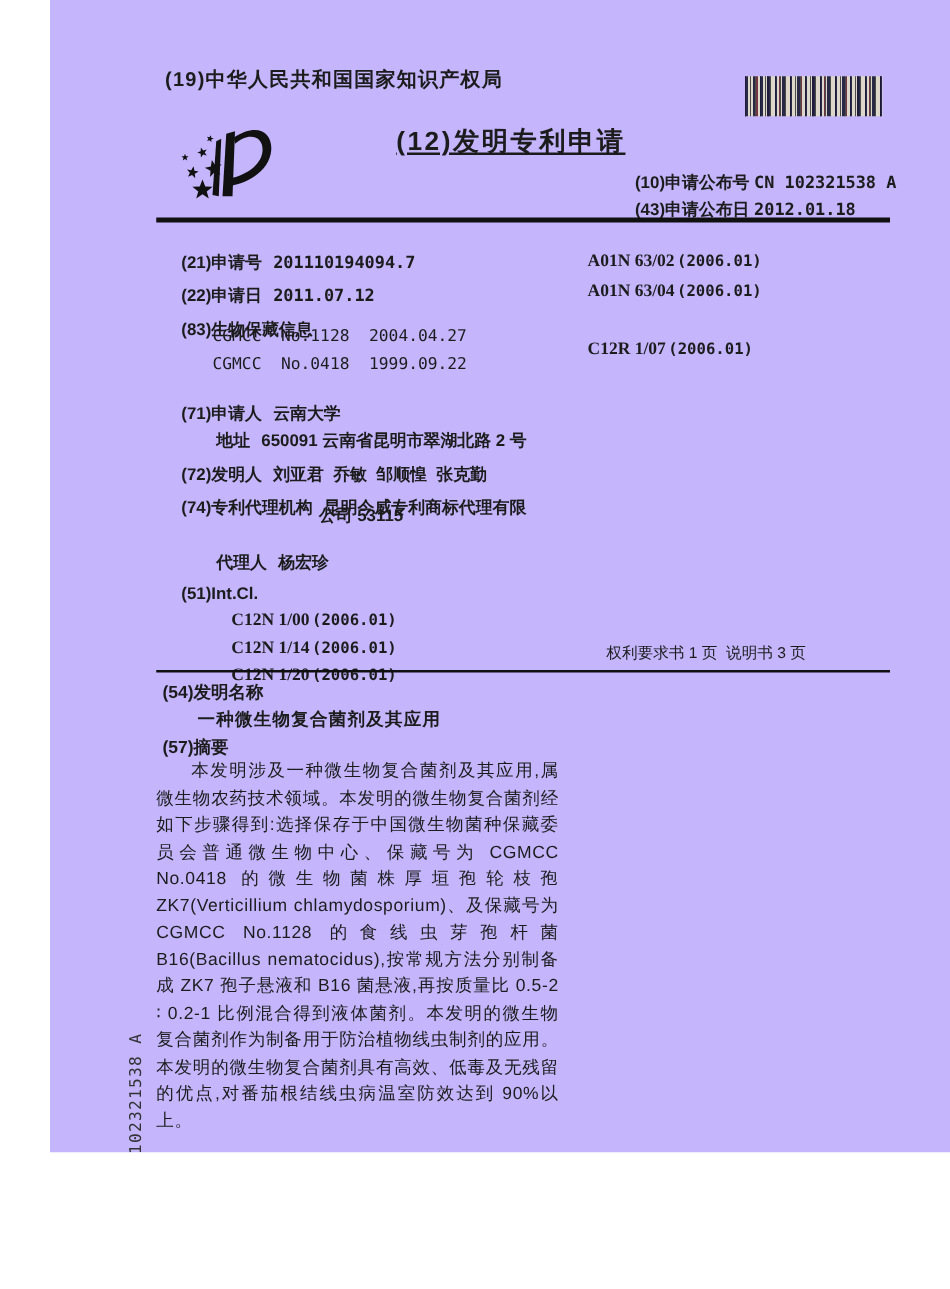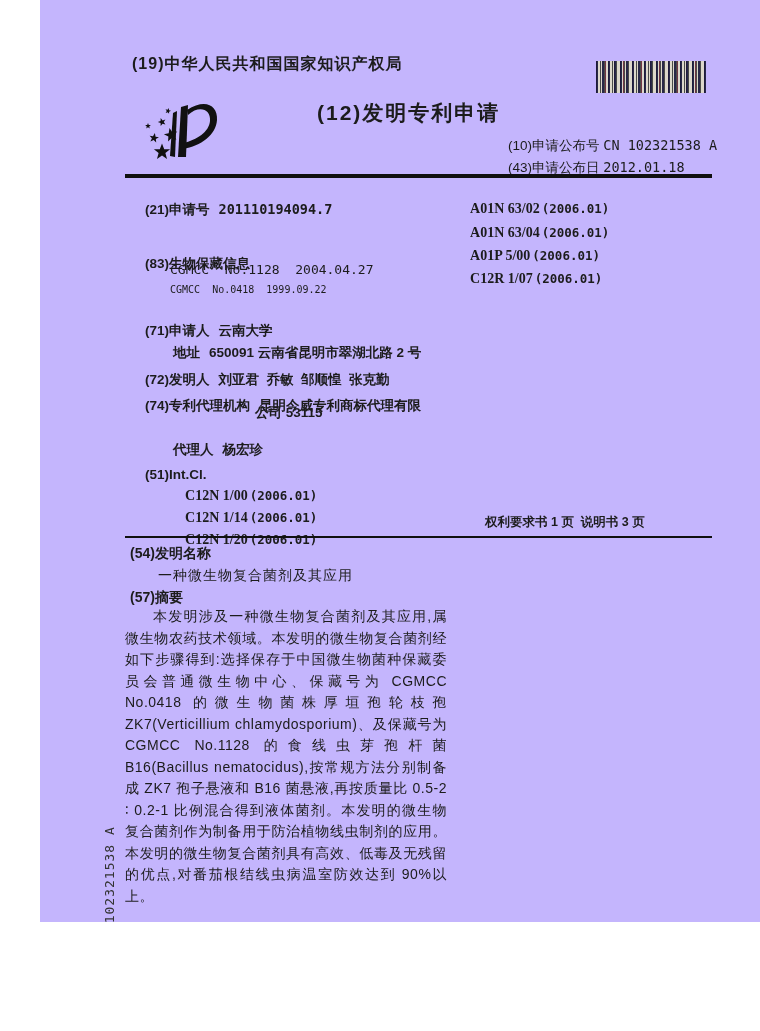--- a/index.html
+++ b/index.html
@@ -20,42 +20,42 @@
   .barcode{
     left:556px;top:61px;width:110px;height:32px;
     background:
       repeating-linear-gradient(90deg, rgba(25,25,60,0.92) 0 2px, transparent 2px 6px),
       repeating-linear-gradient(90deg, rgba(95,25,45,0.85) 0 1px, transparent 1px 9px),
       repeating-linear-gradient(90deg, #4a4a48 0 1px, #dcd7ca 1px 4px);
   }
   .logo{left:95px;top:95px;width:96px;height:76px;}
   .doc-type{
     left:277px;top:99px;
-    font-size:21px;font-weight:700;letter-spacing:2px;
+    font-size:21px;font-weight:700;letter-spacing:2px;text-decoration:underline;
   }
-  .pub-line{font-size:13.5px;font-weight:400;white-space:pre;}
+  .pub-line{font-size:13.5px;font-weight:700;white-space:pre;}
   .pub-no{left:468px;top:137px;}
   .pub-date{left:468px;top:159px;}
   .mono{font-family:"DejaVu Sans Mono","Liberation Mono",monospace;}
   .rule-thick{left:85px;top:174px;width:587px;height:4px;background:#101010;}
   .rule-thin{left:85px;top:536px;width:587px;height:2px;background:#101010;}
   .row{position:absolute;font-size:13.5px;white-space:pre;}
   .lbl{font-weight:700;margin-right:9px;}
   .val{font-weight:600;}
   .ipc-code{
     font-family:"Liberation Serif","DejaVu Serif",serif;
     font-weight:700;font-size:14px;margin-right:2px;
   }
   .ipc-ver{
     font-family:"DejaVu Sans Mono","Liberation Mono",monospace;
     font-size:12.5px;font-weight:600;
   }
-  .pages-info{left:445px;top:514px;font-size:12.5px;font-weight:700;white-space:pre;}
+  .pages-info{left:445px;top:514px;font-size:12.5px;font-weight:400;white-space:pre;}
   .sec-label{font-weight:700;font-size:14px;}
-  .invention-title{font-weight:400;font-size:14px;letter-spacing:1px;}
+  .invention-title{font-weight:700;font-size:14px;letter-spacing:1px;}
   .abstract{
     left:85px;top:606px;width:322px;
     font-size:14px;line-height:21.5px;
     text-align:justify;text-indent:2em;
     font-weight:500;
     letter-spacing:0.5px;
   }
   .side-code{
     left:-1px;top:880px;width:142px;height:16px;
     transform:rotate(-90deg);transform-origin:center;
@@ -95,25 +95,28 @@
   <div class="abs doc-type">(12)发明专利申请</div>
 
   <div class="abs pub-line pub-no"><span>(10)申请公布号</span><span> </span><span class="mono">CN 102321538 A</span></div>
   <div class="abs pub-line pub-date"><span>(43)申请公布日</span><span> </span><span class="mono">2012.01.18</span></div>
 
   <div class="abs rule-thick"></div>
 
   <div class="row" style="left:90px;top:186px">
     <span class="lbl">(21)申请号</span><span class="val mono">201110194094.7</span>
   </div>
+  <div class="row" style="left:90px;top:213px">
+    <span class="lbl">(22)申请日</span><span class="val mono">2011.07.12</span>
+  </div>
   <div class="row" style="left:90px;top:240px">
     <span class="lbl">(83)生物保藏信息</span>
   </div>
   <div class="row mono" style="left:130px;top:262px;font-size:13px">CGMCC  No.1128  2004.04.27</div>
-  <div class="row mono" style="left:130px;top:284px;font-size:10px">CGMCC  No.0418  1999.09.22</div>
+  <div class="row mono" style="left:130px;top:284px;font-size:13px">CGMCC  No.0418  1999.09.22</div>
 
   <div class="row" style="left:90px;top:307px">
     <span class="lbl">(71)申请人</span><span class="val">云南大学</span>
   </div>
   <div class="row" style="left:118px;top:329px">
     <span class="lbl">地址</span><span class="val">650091 云南省昆明市翠湖北路 2 号</span>
   </div>
   <div class="row" style="left:90px;top:356px">
     <span class="lbl">(72)发明人</span><span class="val">刘亚君  乔敏  邹顺惶  张克勤</span>
   </div>
@@ -136,23 +139,20 @@
   <div class="row" style="left:130px;top:517px">
     <span class="ipc-code">C12N 1/20</span><span class="ipc-ver">(2006.01)</span>
   </div>
 
   <div class="row" style="left:415px;top:186px">
     <span class="ipc-code">A01N 63/02</span><span class="ipc-ver">(2006.01)</span>
   </div>
   <div class="row" style="left:415px;top:210px">
     <span class="ipc-code">A01N 63/04</span><span class="ipc-ver">(2006.01)</span>
   </div>
-  <div class="row" style="left:415px;top:233px">
-    <span class="ipc-code">A01P 5/00</span><span class="ipc-ver">(2006.01)</span>
-  </div>
   <div class="row" style="left:415px;top:256px">
     <span class="ipc-code">C12R 1/07</span><span class="ipc-ver">(2006.01)</span>
   </div>
 
   <div class="abs pages-info">权利要求书 1 页  说明书 3 页</div>
 
   <div class="abs rule-thin"></div>
 
   <div class="row sec-label" style="left:90px;top:545px">(54)发明名称</div>
   <div class="row invention-title" style="left:118px;top:567px">一种微生物复合菌剂及其应用</div>

